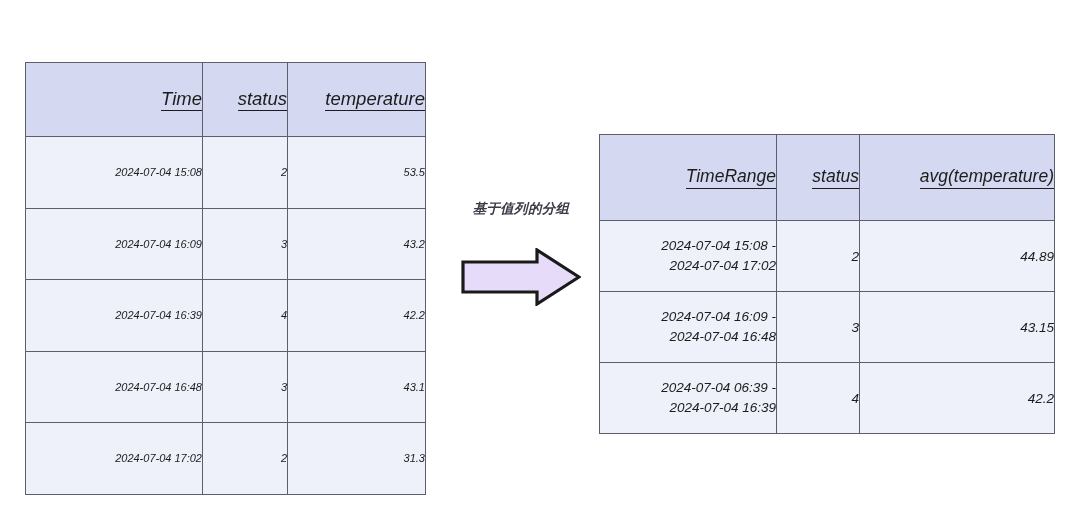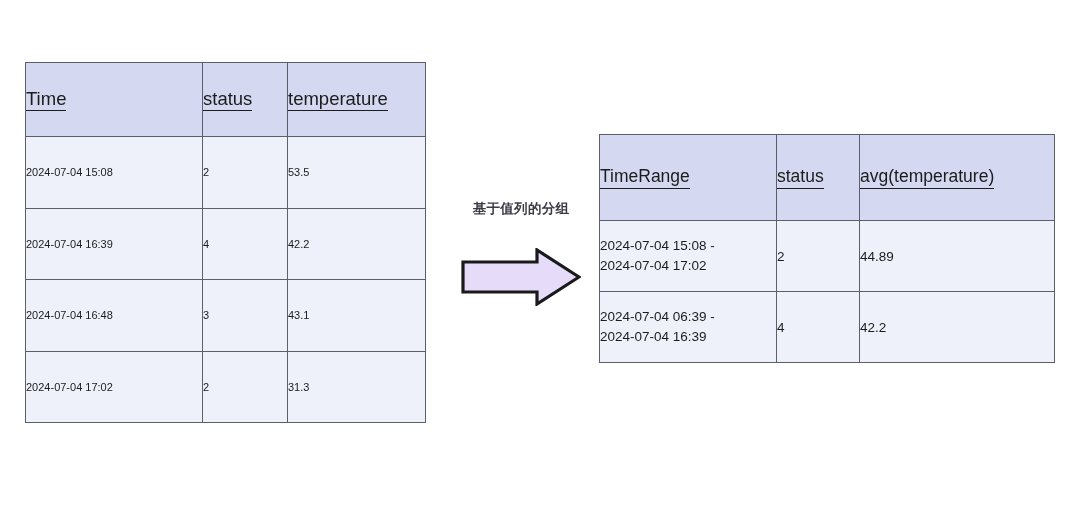--- a/index.html
+++ b/index.html
@@ -26,25 +26,26 @@
     position: absolute;
     border-collapse: collapse;
     table-layout: fixed;
     background: #eef1fa;
     box-sizing: border-box;
   }
   .grid-table td,
   .grid-table th {
     border: 1.6px solid #5a5f6b;
     padding: 0;
-    text-align: left;
+    text-align: right;
     vertical-align: middle;
     background: #eef1fa;
     font-weight: normal;
     box-sizing: border-box;
+    font-style: italic;
   }
   .grid-table thead th {
     background: #d4d8f0;
   }
   .grid-table thead th .hdr {
     display: inline-block;
     border-bottom: 1.4px solid #1c1c1c;
     line-height: 1.15;
     padding-bottom: 1px;
   }
@@ -103,20 +104,21 @@
   #transform-label {
     position: absolute;
     left: 0;
     top: 0;
     width: 132px;
     text-align: center;
     font-size: 13.5px;
     font-weight: bold;
     color: #3b3b46;
     letter-spacing: 0.3px;
+    font-style: italic;
   }
   #transform-arrow {
     position: absolute;
     left: 6px;
     top: 48px;
     width: 120px;
     height: 58px;
   }
 </style>
 </head>
@@ -143,20 +145,25 @@
         </th>
       </tr>
     </thead>
     <tbody>
       <tr>
         <td>2024-07-04 15:08</td>
         <td>2</td>
         <td>53.5</td>
       </tr>
       <tr>
+        <td>2024-07-04 16:09</td>
+        <td>3</td>
+        <td>43.2</td>
+      </tr>
+      <tr>
         <td>2024-07-04 16:39</td>
         <td>4</td>
         <td>42.2</td>
       </tr>
       <tr>
         <td>2024-07-04 16:48</td>
         <td>3</td>
         <td>43.1</td>
       </tr>
       <tr>
@@ -197,20 +204,28 @@
       <tr>
         <td class="range-cell">
           <span class="range-line">2024-07-04 15:08 -</span>
           <span class="range-line">2024-07-04 17:02</span>
         </td>
         <td>2</td>
         <td>44.89</td>
       </tr>
       <tr>
         <td class="range-cell">
+          <span class="range-line">2024-07-04 16:09 -</span>
+          <span class="range-line">2024-07-04 16:48</span>
+        </td>
+        <td>3</td>
+        <td>43.15</td>
+      </tr>
+      <tr>
+        <td class="range-cell">
           <span class="range-line">2024-07-04 06:39 -</span>
           <span class="range-line">2024-07-04 16:39</span>
         </td>
         <td>4</td>
         <td>42.2</td>
       </tr>
     </tbody>
   </table>
 
 </div>

